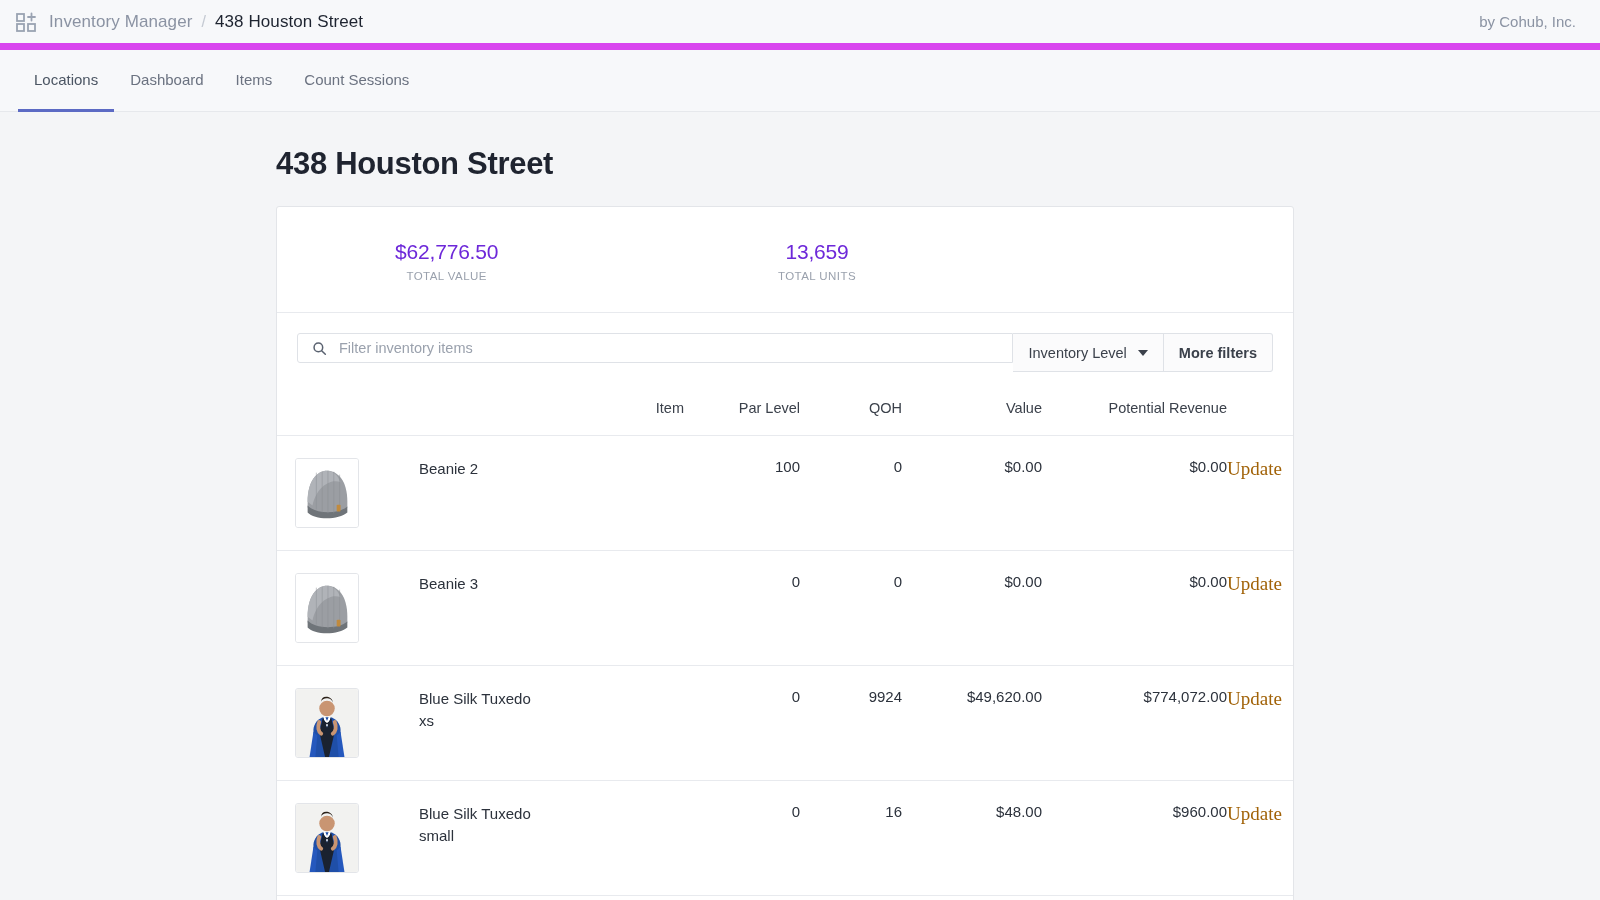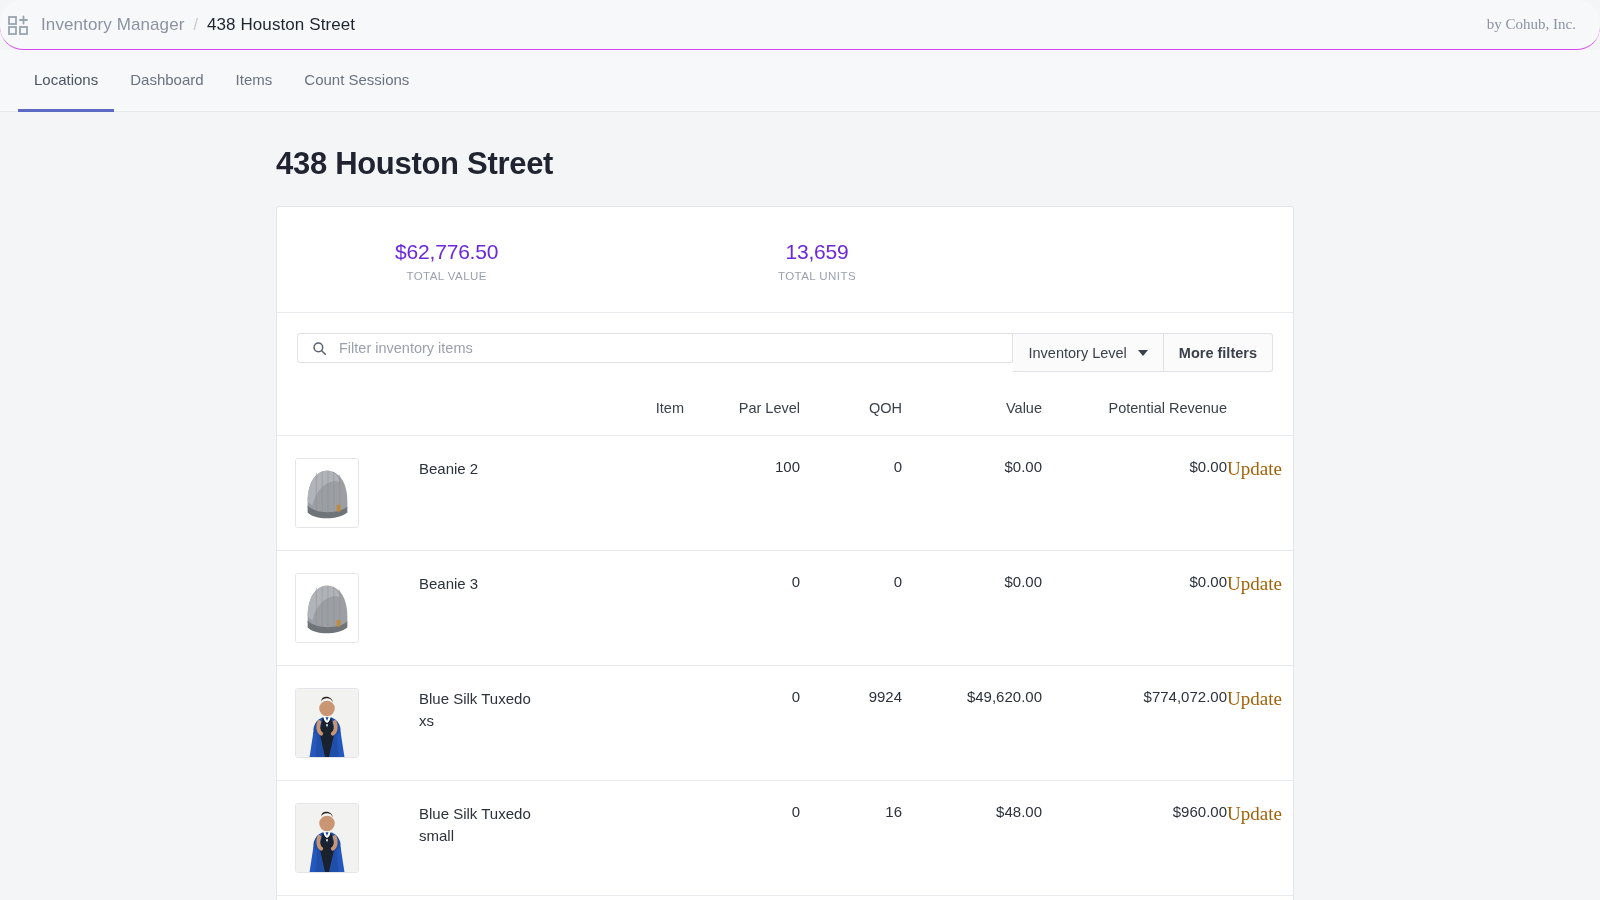--- a/index.html
+++ b/index.html
@@ -9,41 +9,39 @@
     overflow: hidden;
     background: #f4f5f7;
     font-family: "Liberation Sans", sans-serif;
     -webkit-font-smoothing: antialiased;
   }
 
   
   .topbar {
     height: 50px;
     background: #f7f8fa;
-    border-bottom: 1px solid #d946ef;
+    border-bottom: 7px solid #d946ef;
     display: flex;
     align-items: center;
-    padding: 0 24px 0 7px;
-    border-radius: 23px;
+    padding: 0 24px 0 15px;
   }
   .brand-icon {
     width: 22px; height: 22px;
     margin-right: 12px;
     flex: 0 0 auto;
     display: block;
   }
   .crumbs { display: flex; align-items: baseline; font-size: 17px; }
   .crumb-root { color: #8b93a3; letter-spacing: .1px; }
   .crumb-sep { color: #c4c9d2; margin: 0 9px; font-size: 16px; }
   .crumb-current { color: #1e2430; letter-spacing: .1px; }
   .byline {
     margin-left: auto;
     color: #8b93a3;
     font-size: 15px;
-    font-family: Liberation Serif, serif;
   }
 
   
   .navbar {
     height: 62px;
     background: #f7f8fa;
     border-bottom: 1px solid #e6e8ec;
     display: flex;
     align-items: stretch;
     padding: 0 18px;

